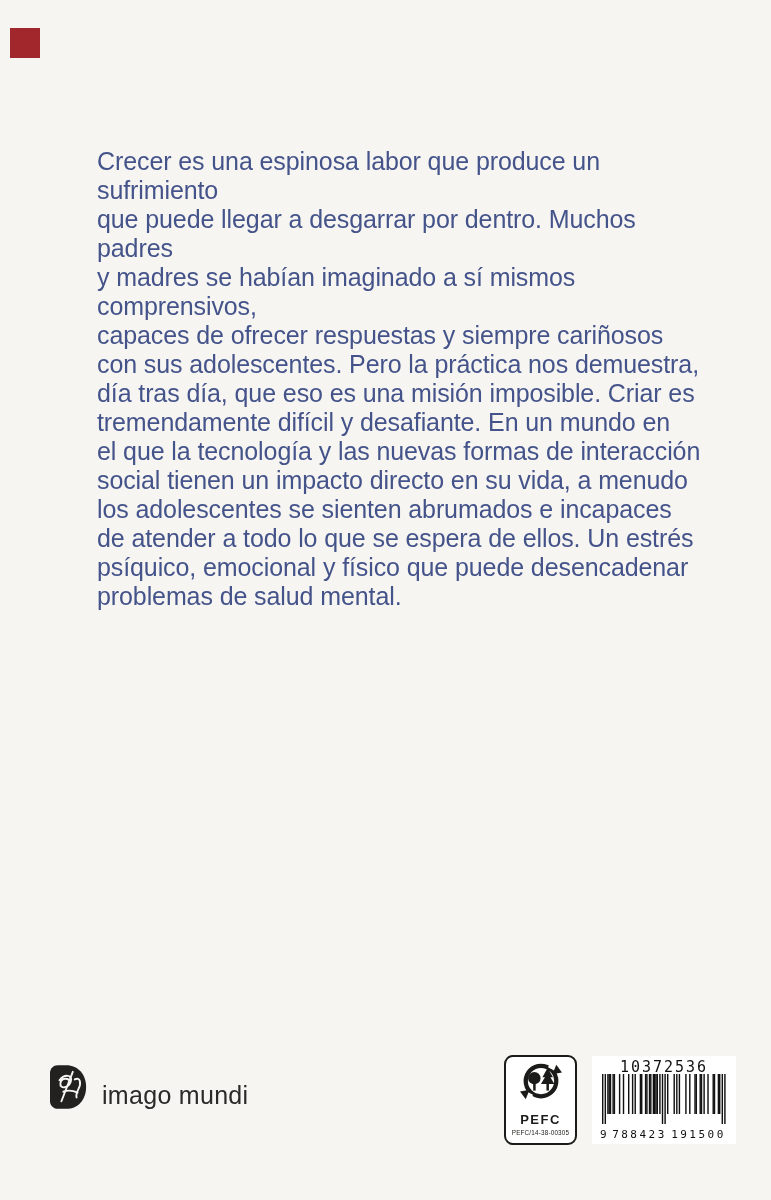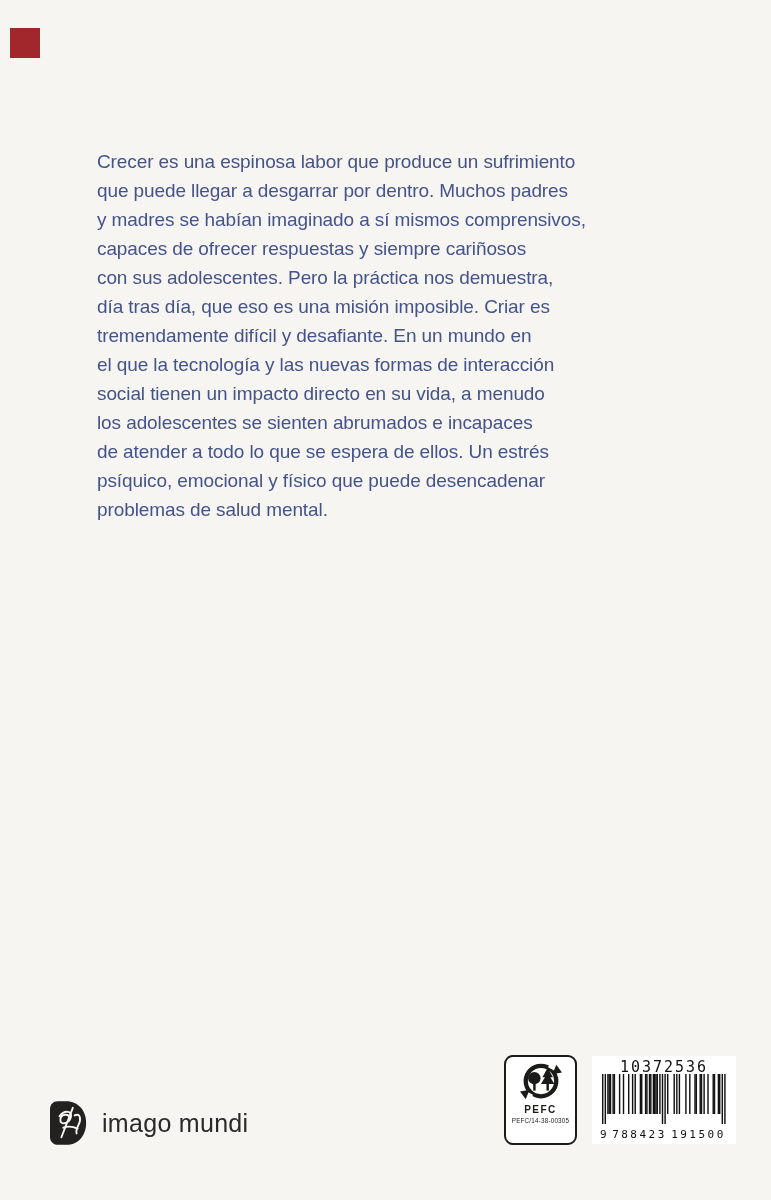--- a/index.html
+++ b/index.html
@@ -7,46 +7,46 @@
     width:771px;height:1200px;position:relative;overflow:hidden;
     background:#f6f5f2;
     font-family:"Liberation Sans","DejaVu Sans",sans-serif;
   }
   .accent-square{
     position:absolute;left:10px;top:28px;width:30px;height:30px;
     background:#a1272c;
   }
   .cover-text{
     position:absolute;left:97px;top:147px;width:620px;
-    font-size:19px;line-height:29px;letter-spacing:-0.1px;
+    font-size:25px;line-height:29px;letter-spacing:-0.1px;
     color:#44538a;
   }
   .cover-text p{margin:0;white-space:pre-line;}
   .cover-text p.para-2{margin-top:14px;}
   .cover-text p.para-highlight{margin-top:23px;color:#c33a32;}
 
   
   .publisher{
-    position:absolute;left:50px;top:1100px;height:46px;
-    display:flex;align-items:center;
+    position:absolute;left:50px;top:1064px;height:46px;
+    display:flex;align-items:flex-end;
   }
   .publisher-logo{width:38px;height:46px;display:block;}
   .publisher-name{
     margin-left:14px;font-size:25px;color:#2b2a28;letter-spacing:0.3px;
   }
 
   .pefc-badge{
     position:absolute;left:504px;top:1055px;width:73px;height:90px;
     background:#ffffff;border:2.5px solid #1b1b19;border-radius:9px;
     box-sizing:border-box;display:flex;flex-direction:column;align-items:center;
   }
   .pefc-emblem{margin-top:4px;width:46px;height:42px;}
   .pefc-label{
-    font-weight:bold;font-size:10px;letter-spacing:1.5px;color:#1b1b19;
-    margin-top:1px;
+    font-weight:bold;font-size:13px;letter-spacing:1.5px;color:#1b1b19;
+    margin-top:9px;
   }
   .pefc-cert{
     font-size:6.3px;color:#1b1b19;margin-top:2px;letter-spacing:0.2px;
   }
 
   .barcode-box{
     position:absolute;left:592px;top:1056px;width:144px;height:88px;
     background:#ffffff;border-radius:2px;box-sizing:border-box;
   }
   .barcode-top-number{

